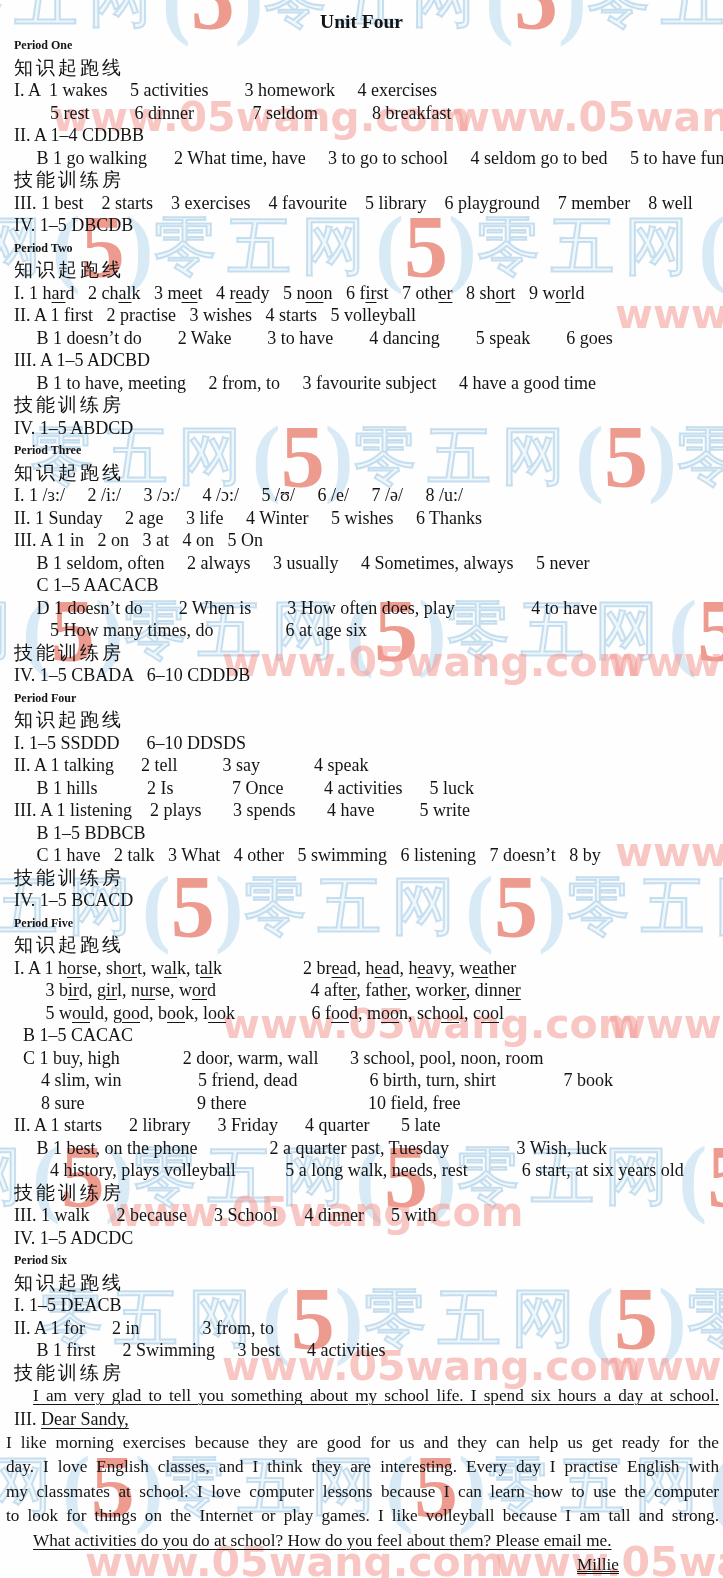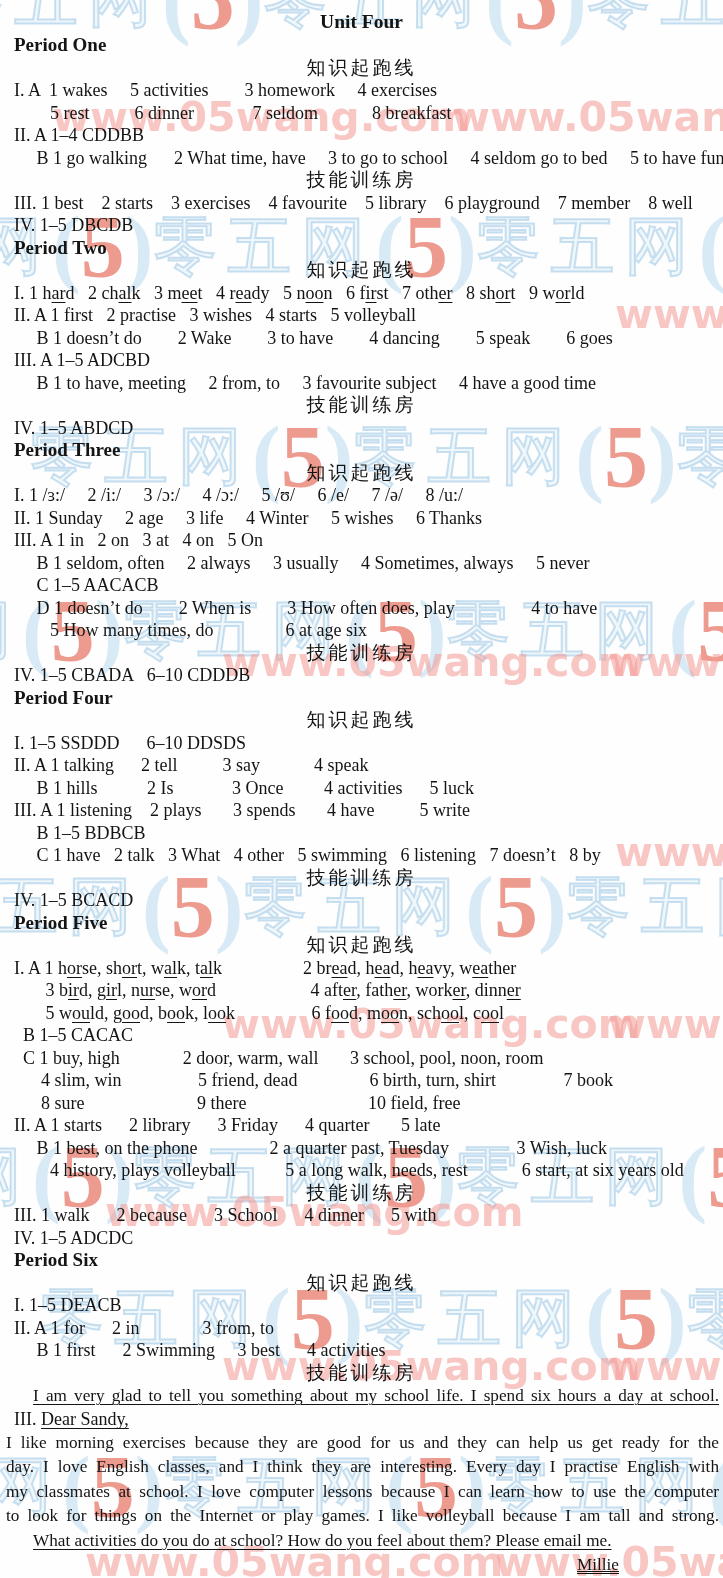--- a/index.html
+++ b/index.html
@@ -38,22 +38,22 @@
     font-weight:bold;font-size:41px;letter-spacing:0px;
     color:rgba(242,153,148,0.55);
   }
   
   .doc{position:relative;z-index:1;padding:10px 14px 0 14px;}
   .title{
     font-weight:bold;font-size:19.5px;line-height:24px;
     text-align:center;
   }
   .ln{white-space:pre;font-size:18px;line-height:22.5px;}
-  .ln.b{font-weight:bold;font-size:19px;}
-  .ln.cn{font-size:19px;letter-spacing:3px;text-align:center;}
+  .ln.b{font-weight:bold;font-size:12px;}
+  .ln.cn{font-size:19px;letter-spacing:3px;}
   .ln.lt{
     white-space:normal;font-size:17.2px;line-height:24.4px;
     margin-left:-8px;margin-right:-10px;
   }
   .ln.just{text-align:justify;text-align-last:justify;}
   .ln.ind{text-indent:27px;}
   .ln.millie{text-align:right;padding-right:100px;text-align-last:right;text-decoration:underline;}
   .ln u, .title u{
     text-decoration:underline;
     text-underline-offset:2.5px;
@@ -116,21 +116,21 @@
         <div class="ln">     B 1 seldom, often     2 always     3 usually     4 Sometimes, always     5 never</div>
         <div class="ln">     C 1–5 AACACB</div>
         <div class="ln">     D 1 doesn’t do        2 When is        3 How often does, play                 4 to have</div>
         <div class="ln">        5 How many times, do                6 at age six</div>
         <div class="ln cn">技能训练房</div>
         <div class="ln">IV. 1–5 CBADA   6–10 CDDDB</div>
         <div class="ln b">Period Four</div>
         <div class="ln cn">知识起跑线</div>
         <div class="ln">I. 1–5 SSDDD      6–10 DDSDS</div>
         <div class="ln">II. A 1 talking      2 tell          3 say            4 speak</div>
-        <div class="ln">     B 1 hills           2 Is             3 Once         4 activities      5 luck</div>
+        <div class="ln">     B 1 hills           2 Is             7 Once         4 activities      5 luck</div>
         <div class="ln">III. A 1 listening    2 plays       3 spends       4 have          5 write</div>
         <div class="ln">     B 1–5 BDBCB</div>
         <div class="ln">     C 1 have   2 talk   3 What   4 other   5 swimming   6 listening   7 doesn’t   8 by</div>
         <div class="ln cn">技能训练房</div>
         <div class="ln">IV. 1–5 BCACD</div>
         <div class="ln b">Period Five</div>
         <div class="ln cn">知识起跑线</div>
         <div class="ln">I. A 1 h<u>or</u>se, sh<u>or</u>t, w<u>al</u>k, t<u>al</u>k                  2 br<u>ea</u>d, h<u>ea</u>d, h<u>ea</u>vy, w<u>ea</u>ther</div>
         <div class="ln">       3 b<u>ir</u>d, g<u>ir</u>l, n<u>ur</u>se, w<u>or</u>d                     4 aft<u>er</u>, fath<u>er</u>, work<u>er</u>, dinn<u>er</u></div>
         <div class="ln">       5 w<u>ou</u>ld, g<u>oo</u>d, b<u>oo</u>k, l<u>oo</u>k                 6 f<u>oo</u>d, m<u>oo</u>n, sch<u>oo</u>l, c<u>oo</u>l</div>

